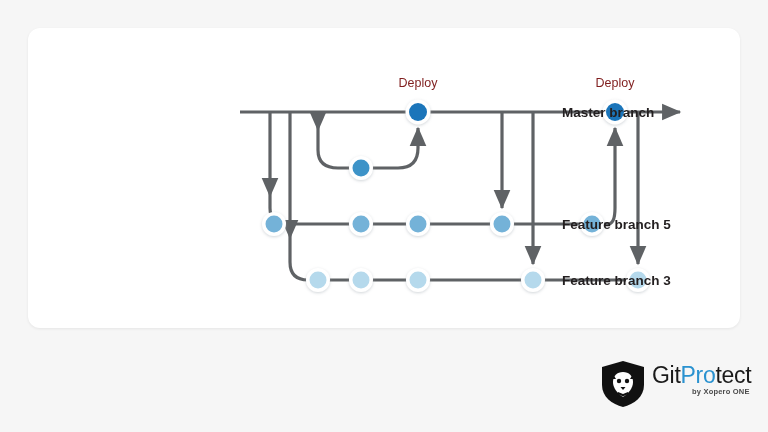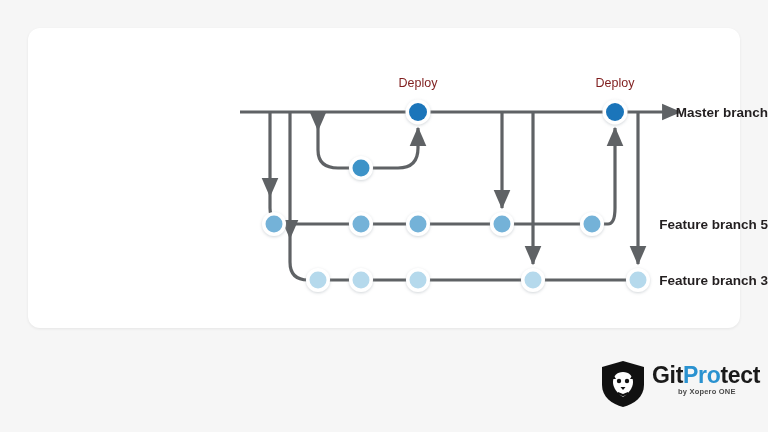--- a/index.html
+++ b/index.html
@@ -29,21 +29,21 @@
     left: 0;
     top: 0;
     width: 768px;
     height: 432px;
   }
   .row-label {
     position: absolute;
     font-size: 13.5px;
     font-weight: bold;
     color: #231f20;
-    text-align: right;
+    text-align: left;
     white-space: nowrap;
     transform: translateY(-50%);
     right: 0;
   }
   .deploy-label {
     position: absolute;
     font-size: 12.5px;
     color: #7f1d1d;
     white-space: nowrap;
     transform: translate(-50%, -100%);
@@ -53,29 +53,29 @@
     left: 600px;
     top: 360px;
     width: 150px;
     height: 50px;
   }
   .logo-text {
     position: absolute;
     left: 52px;
     top: 2px;
     font-size: 23px;
-    font-weight: bold;
+    font-weight: normal;
     letter-spacing: -0.3px;
     color: #1a1a1a;
     white-space: nowrap;
   }
   .logo-text .accent { color: #2a92d0; }
   .logo-tag {
     position: absolute;
-    left: 78px;
+    left: 92px;
     top: 27px;
     font-size: 7.5px;
     font-weight: bold;
     color: #4a4a4a;
     letter-spacing: 0.2px;
     white-space: nowrap;
   }
 </style>
 </head>
 <body>

